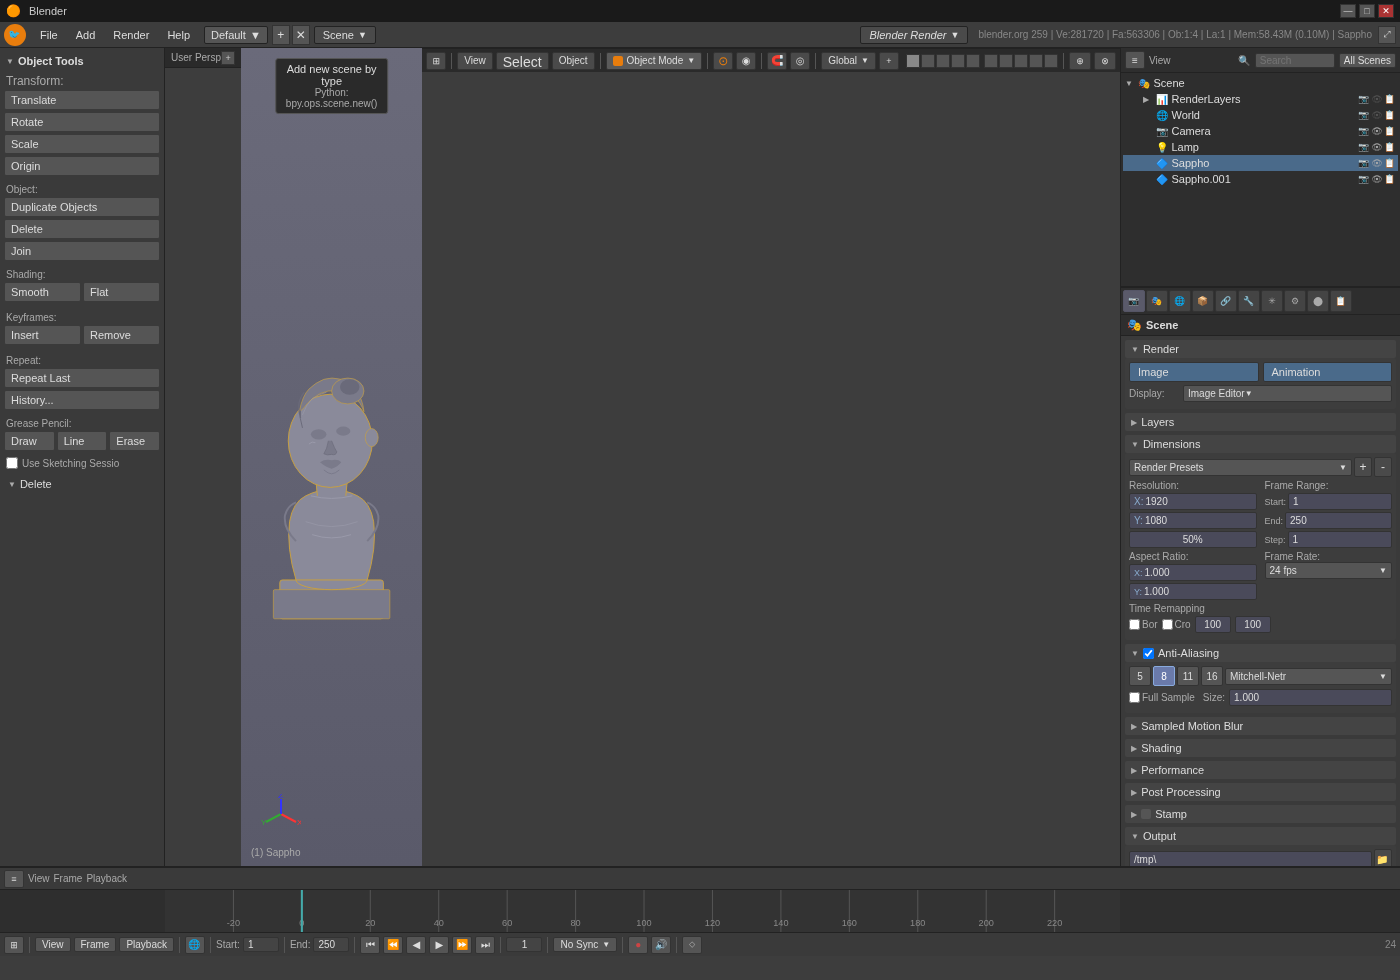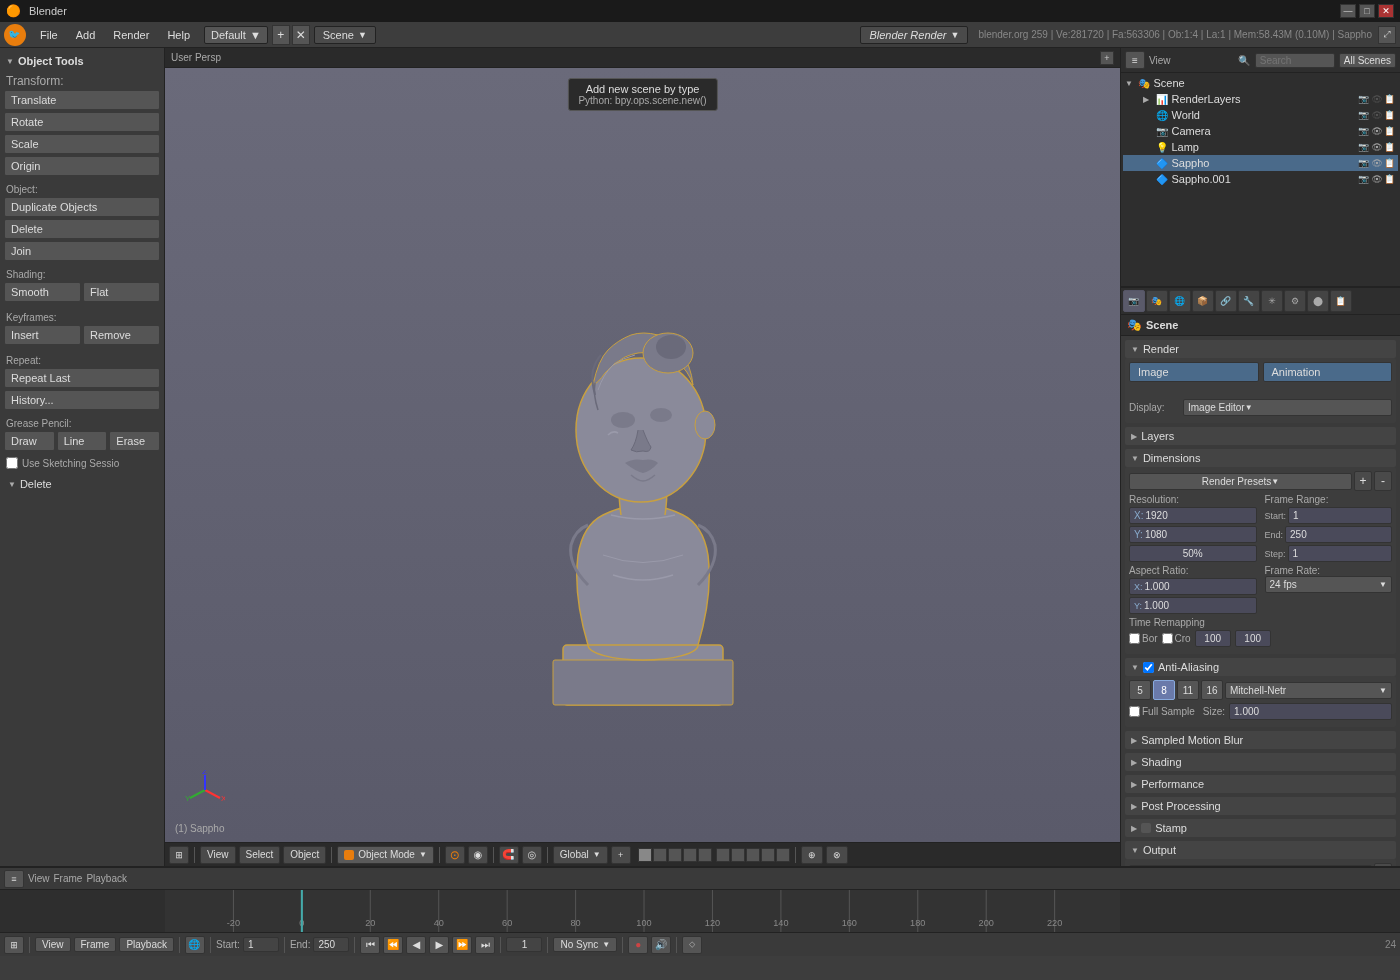--- a/index.html
+++ b/index.html
@@ -123,21 +123,21 @@
         <span style="font-size:10px;color:#aaa;">Use Sketching Sessio</span>
       </div>
     </div>
 
     <div style="background:#3a3a3a;padding:3px 4px;font-size:11px;color:#ddd;cursor:pointer;display:flex;align-items:center;gap:4px;margin-top:4px;">
       <span style="font-size:8px;color:#aaa;">▼</span>
       <span>Delete</span>
     </div>
   </div>
 
-  <div id="viewport" style="flex:1;background:#3d3d3d;position:relative;overflow:hidden;display:flex;flex-direction:column;">
+  <div id="viewport" style="flex:1;background:#3d3d3d;position:relative;overflow:hidden;display:flex;flex-direction:row;">
     <div style="background:#2a2a2a;height:20px;display:flex;align-items:center;padding:0 6px;font-size:10px;color:#aaa;border-bottom:1px solid #222;">
       <span>User Persp</span>
       <button style="margin-left:auto;width:14px;height:14px;background:#555;border:1px solid #333;color:#ccc;cursor:pointer;font-size:9px;display:flex;align-items:center;justify-content:center;">+</button>
     </div>
 
     <div style="flex:1;background:linear-gradient(180deg,#6a6a7a 0%,#5a5a6a 100%);position:relative;display:flex;align-items:center;justify-content:center;overflow:hidden;">
 
       <div style="position:absolute;top:10px;left:50%;transform:translateX(-50%);background:#2a2a2a;border:1px solid #555;padding:4px 10px;border-radius:3px;font-size:11px;color:#ddd;z-index:10;text-align:center;">
         <div>Add new scene by type</div>
         <div style="font-size:10px;color:#aaa;">Python: bpy.ops.scene.new()</div>
@@ -209,21 +209,21 @@
         </svg>
       </div>
 
       <div style="position:absolute;bottom:8px;left:10px;color:#aaa;font-size:10px;">(1) Sappho</div>
     </div>
 
     <div style="height:24px;background:#2a2a2a;display:flex;align-items:center;padding:0 4px;gap:3px;border-top:1px solid #222;">
       <button style="width:20px;height:18px;background:#4a4a4a;border:1px solid #333;color:#ddd;font-size:9px;cursor:pointer;border-radius:2px;">⊞</button>
       <span style="width:1px;height:16px;background:#555;margin:0 2px;"></span>
       <button style="background:#4a4a4a;border:1px solid #333;color:#ddd;padding:1px 6px;font-size:10px;border-radius:2px;cursor:pointer;height:18px;">View</button>
-      <button style="background:#4a4a4a;border:1px solid #333;color:#ddd;padding:1px 6px;font-size:10px;border-radius:2px;cursor:pointer;height:18px;">Select</button>
+      <button style="background:#4a4a4a;border:1px solid #333;color:#ddd;padding:1px 6px;font-size:14px;border-radius:2px;cursor:pointer;height:18px;">Select</button>
       <button style="background:#4a4a4a;border:1px solid #333;color:#ddd;padding:1px 6px;font-size:10px;border-radius:2px;cursor:pointer;height:18px;">Object</button>
       <span style="width:1px;height:16px;background:#555;margin:0 2px;"></span>
       <div style="background:#5a5a5a;border:1px solid #333;color:#ddd;padding:1px 6px;font-size:10px;border-radius:2px;display:flex;align-items:center;gap:4px;cursor:pointer;height:18px;">
         <span style="width:10px;height:10px;border-radius:2px;background:#e87d0d;display:inline-block;"></span>
         <span>Object Mode</span>
         <span style="font-size:8px;">▼</span>
       </div>
       <span style="width:1px;height:16px;background:#555;margin:0 2px;"></span>
 
       <button style="width:20px;height:18px;background:#4a4a4a;border:1px solid #333;color:#e87d0d;font-size:12px;cursor:pointer;border-radius:2px;">⊙</button>
@@ -367,21 +367,21 @@
       </div>
 
       <div style="flex:1;overflow-y:auto;padding:4px;background:#3a3a3a;">
 
         <div style="margin-bottom:4px;">
           <div style="background:#444;padding:3px 6px;font-size:11px;color:#ddd;cursor:pointer;display:flex;align-items:center;gap:4px;border-radius:2px;">
             <span style="font-size:8px;color:#aaa;">▼</span>
             <span>Render</span>
           </div>
           <div style="background:#3d3d3d;padding:4px;border-radius:2px;">
-            <div style="display:flex;gap:4px;margin-bottom:17px;">
+            <div style="display:flex;gap:4px;margin-bottom:3px;">
               <button style="background:#4a6a8a;border:1px solid #333;color:#ddd;padding:3px 8px;font-size:11px;border-radius:2px;cursor:pointer;flex:1;display:flex;align-items:center;gap:4px;">Image</button>
               <button style="background:#4a6a8a;border:1px solid #333;color:#ddd;padding:3px 8px;font-size:11px;border-radius:2px;cursor:pointer;flex:1;display:flex;align-items:center;gap:4px;">Animation</button>
             </div>
             <div style="display:flex;align-items:center;gap:4px;margin-bottom:3px;">
               <span style="color:#aaa;font-size:10px;width:50px;">Display:</span>
               <div style="background:#555;border:1px solid #333;color:#ddd;padding:2px 4px;font-size:10px;border-radius:2px;flex:1;display:flex;align-items:center;cursor:pointer;">
                 <span>Image Editor</span>
                 <span style="font-size:8px;">▼</span>
               </div>
             </div>
@@ -396,21 +396,21 @@
         </div>
 
         <div style="margin-bottom:4px;">
           <div style="background:#444;padding:3px 6px;font-size:11px;color:#ddd;cursor:pointer;display:flex;align-items:center;gap:4px;border-radius:2px;">
             <span style="font-size:8px;color:#aaa;">▼</span>
             <span>Dimensions</span>
           </div>
           <div style="background:#3d3d3d;padding:4px;border-radius:2px;">
 
             <div style="display:flex;align-items:center;gap:2px;margin-bottom:3px;">
-              <div style="background:#555;border:1px solid #333;color:#ddd;padding:2px 4px;font-size:10px;border-radius:2px;flex:1;display:flex;align-items:center;justify-content:center;cursor:pointer;">
+              <div style="background:#555;border:1px solid #333;color:#ddd;padding:2px 4px;font-size:10px;border-radius:2px;flex:1;display:flex;align-items:center;justify-content:space-between;cursor:pointer;">
                 <span>Render Presets</span>
                 <span style="font-size:8px;">▼</span>
               </div>
               <button style="width:18px;height:20px;background:#4a4a4a;border:1px solid #333;color:#ddd;font-size:12px;cursor:pointer;border-radius:2px;">+</button>
               <button style="width:18px;height:20px;background:#4a4a4a;border:1px solid #333;color:#ddd;font-size:12px;cursor:pointer;border-radius:2px;">-</button>
             </div>
 
             <div style="display:flex;gap:8px;margin-bottom:3px;">
               <div style="flex:1;">
                 <div style="color:#aaa;font-size:10px;margin-bottom:2px;">Resolution:</div>

